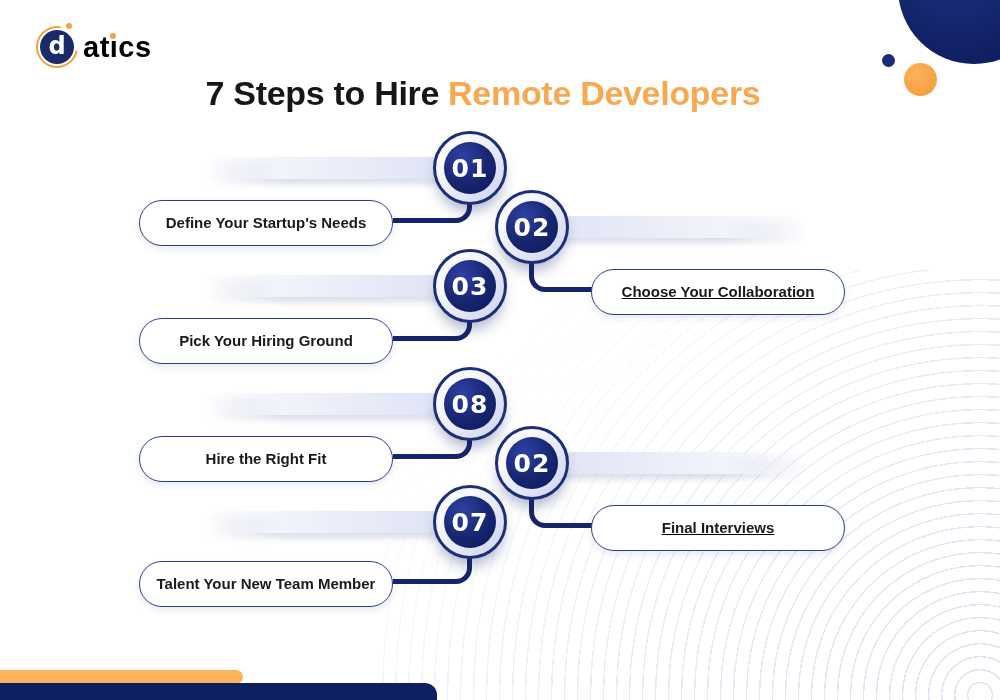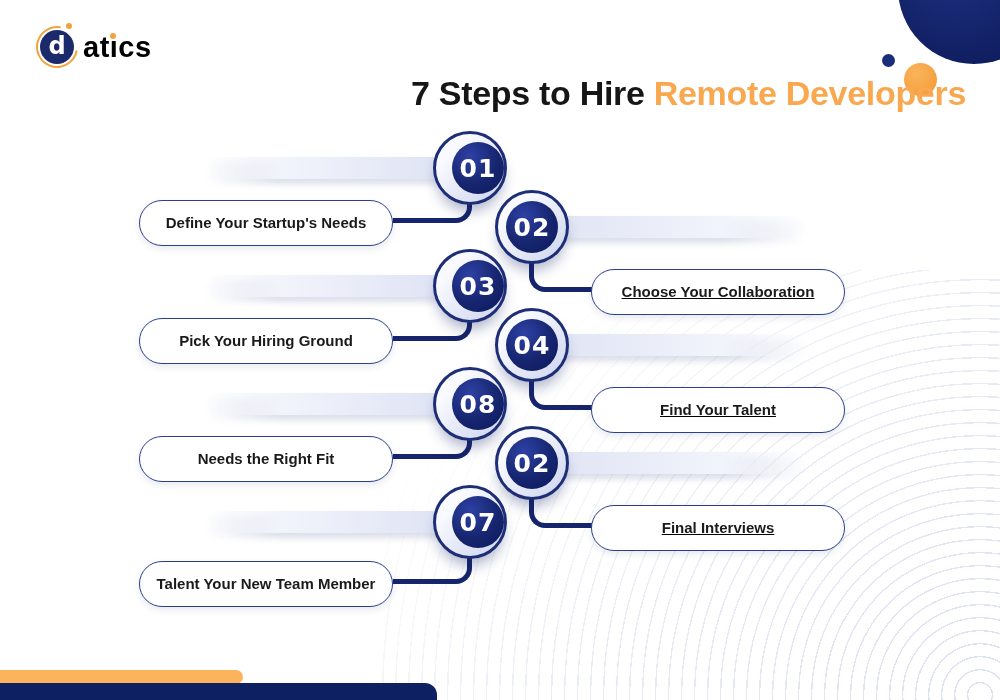--- a/index.html
+++ b/index.html
@@ -31,21 +31,21 @@
   .logo-circle { position:absolute; inset:6px; background:#1B2A6B; border-radius:50%;
                  color:#fff; display:flex; align-items:center; justify-content:center;
                  font:bold 24px "DejaVu Sans", sans-serif; padding-bottom:2px; box-sizing:border-box; }
   .logo-dot { position:absolute; top:-1px; right:8px; width:6px; height:6px; border-radius:50%; background:#F2A33C; }
   .logo-word { position:relative; margin-left:3px; font-weight:bold; font-size:29px;
                color:#000000; letter-spacing:0.5px; }
   .logo-i-dot { position:absolute; left:27px; top:2px; width:6px; height:6px; border-radius:50%;
                 background:#F2A33C; box-shadow:0 0 0 1.5px #fff; }
 
   
-  .title { position:absolute; left:0; top:74px; width:966px; text-align:right;
+  .title { position:absolute; left:0; top:74px; width:966px; text-align:center;
            font-size:34px; font-weight:bold; letter-spacing:-0.3px; }
   .title .t-dark   { color:#161616; margin-right:9px; }
   .title .t-accent { color:#F9A84F; }
 
   
   .step { position:absolute; left:0; width:1000px; height:135px; }
 
   .bar { position:absolute; top:26px; height:22px; border-radius:12px;
          filter:drop-shadow(0 5px 3px rgba(125,135,175,0.28)); }
   .bar-left  { left:205px; width:252px;
@@ -57,21 +57,21 @@
   .conn-left  { left:393px; top:70px; width:74px; height:17px;
                 border-right-width:5px; border-bottom-width:5px; border-bottom-right-radius:16px; }
   .conn-right { left:529px; top:70px; width:80px; height:27px;
                 border-left-width:5px; border-bottom-width:5px; border-bottom-left-radius:16px; }
 
   .badge { position:absolute; top:0; width:68px; height:68px; border-radius:50%;
            border:3px solid #1D2E77;
            background:linear-gradient(135deg, #f9fafe 25%, #ccd3ee);
            display:flex; align-items:center; justify-content:center;
            box-shadow:0 10px 14px -4px rgba(20,35,100,0.35); }
-  .badge-left  { left:433px;justify-content:flex-end; }
+  .badge-left  { left:433px; }
   .badge-right { left:495px; }
   .badge-inner { width:52px; height:52px; border-radius:50%;
                  background:radial-gradient(circle at 35% 28%, #2E41A5, #16256E 55%, #0B1A5C);
                  color:#fff; display:flex; align-items:center; justify-content:center;
                  font:bold 25px "DejaVu Sans", sans-serif; letter-spacing:1px; }
 
   .pill { position:absolute; width:254px; min-height:46px; box-sizing:border-box;
           background:#fff; border:1.5px solid #2B3F8E; border-radius:26px;
           display:flex; align-items:center; justify-content:center; text-align:center;
           padding:9px 16px; box-shadow:0 3px 7px rgba(30,40,90,0.10); }
@@ -138,39 +138,29 @@
     <div class="bar bar-left"></div>
     <div class="connector conn-left"></div>
     <div class="badge badge-left">
       <div class="badge-inner">03</div>
     </div>
     <div class="pill pill-left">
       <span class="pill-text">Pick Your Hiring Ground</span>
     </div>
   </div>
 
-  <div class="step" style="top:308px">
-    <div class="bar bar-right"></div>
-    <div class="connector conn-right"></div>
-    <div class="badge badge-right">
-      <div class="badge-inner">04</div>
-    </div>
-    <div class="pill pill-right">
-      <span class="pill-text">Find Your Talent</span>
-    </div>
-  </div>
 
   <div class="step" style="top:367px">
     <div class="bar bar-left"></div>
     <div class="connector conn-left"></div>
     <div class="badge badge-left">
       <div class="badge-inner">08</div>
     </div>
     <div class="pill pill-left">
-      <span class="pill-text">Needs the Right Fit</span>
+      <span class="pill-text">Hire the Right Fit</span>
     </div>
   </div>
 
   <div class="step" style="top:426px">
     <div class="bar bar-right"></div>
     <div class="connector conn-right"></div>
     <div class="badge badge-right">
       <div class="badge-inner">02</div>
     </div>
     <div class="pill pill-right">

